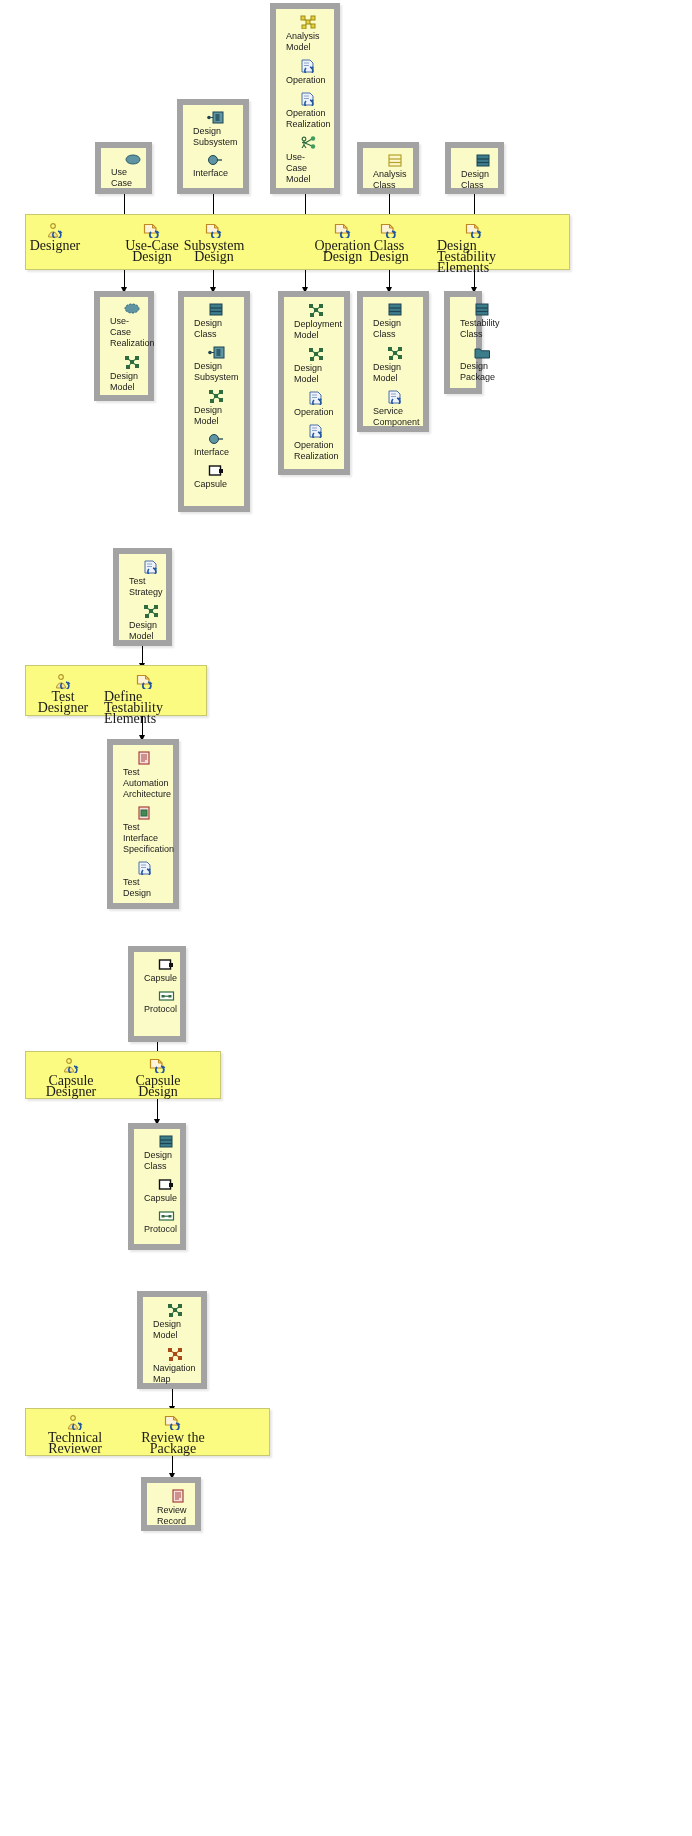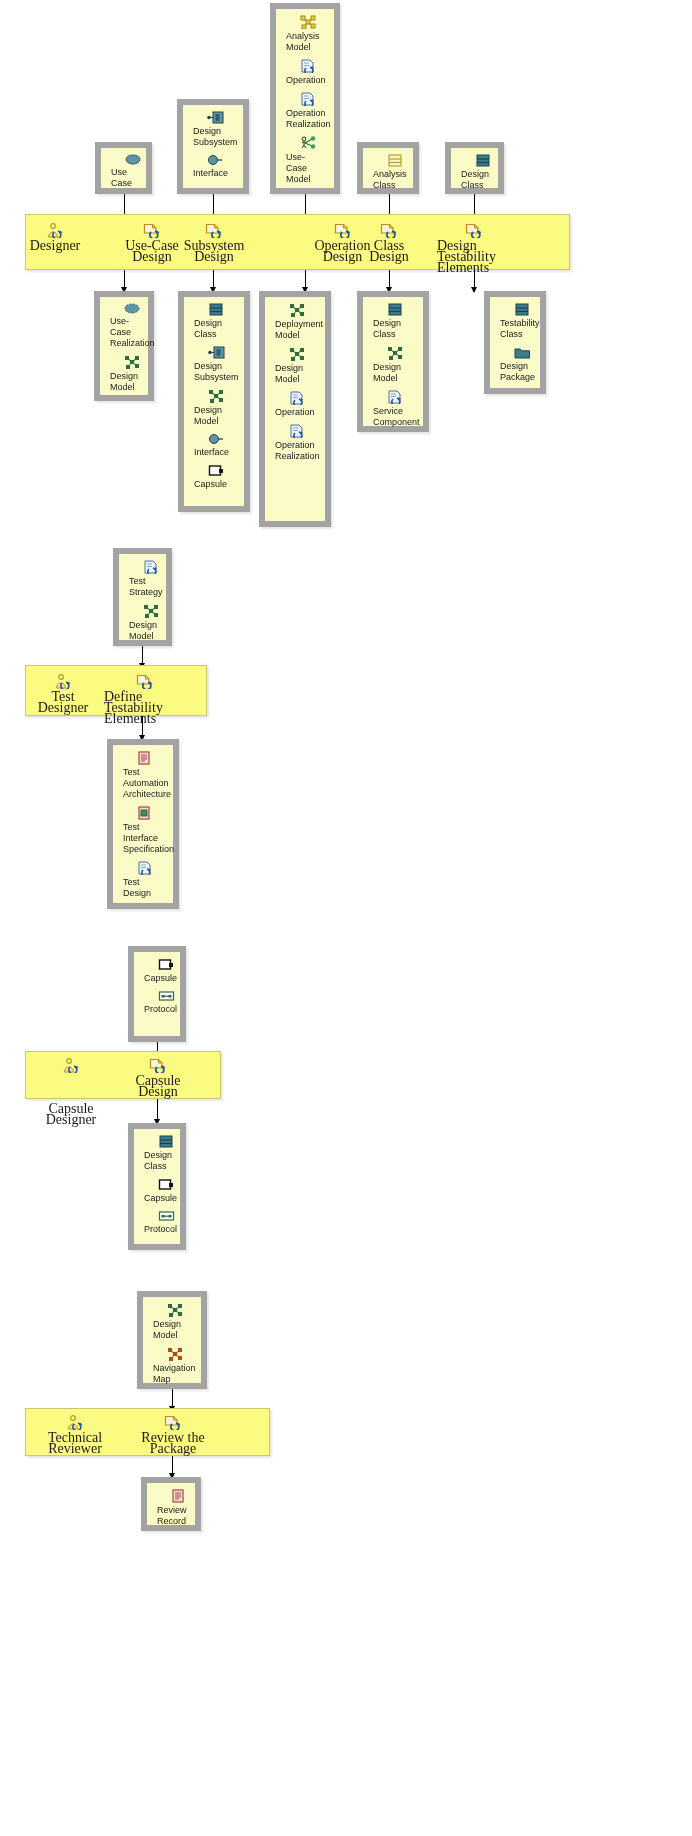--- a/index.html
+++ b/index.html
@@ -406,21 +406,21 @@
       <span class="ico">
         <svg width="17" height="13">
             <rect x="1.5" y="2" width="11" height="9" fill="#ffffff" stroke="#111" stroke-width="1.4"></rect>
             <rect x="11" y="5" width="4" height="4" fill="#111"></rect>
           </svg>
       </span>
       <span class="lbl">Capsule</span>
     </div>
   </div>
 
-  <div class="art-box" style="left:259px; top:291px; width:72px; height:236px;">
+  <div class="art-box" style="left:278px; top:291px; width:72px; height:184px;">
     <div class="art-item">
       <span class="ico">
         <svg width="16" height="14">
             <line x1="8" y1="7" x2="3" y2="3" stroke="#3f8a55" stroke-width="1.2"></line>
             <line x1="8" y1="7" x2="13" y2="3" stroke="#3f8a55" stroke-width="1.2"></line>
             <line x1="8" y1="7" x2="4" y2="12" stroke="#3f8a55" stroke-width="1.2"></line>
             <line x1="8" y1="7" x2="13" y2="11" stroke="#3f8a55" stroke-width="1.2"></line>
             <rect x="1" y="1" width="4" height="4" fill="#2e6b3e"></rect>
             <rect x="11" y="1" width="4" height="4" fill="#2e6b3e"></rect>
             <rect x="2" y="10" width="4" height="4" fill="#2e6b3e"></rect>
@@ -512,21 +512,21 @@
             <line x1="4" y1="6.5" x2="9" y2="6.5" stroke="#8aa4c8"></line>
             <path d="M6 9 a4 4 0 1 0 4 -1" fill="none" stroke="#2257a0" stroke-width="1.6"></path>
             <path d="M12 7 l2 2 -3 1 z" fill="#2257a0"></path>
           </svg>
       </span>
       <span class="lbl">Service
 Component</span>
     </div>
   </div>
 
-  <div class="art-box" style="left:444px; top:291px; width:62px; height:103px;margin-left:40px;">
+  <div class="art-box" style="left:444px; top:291px; width:38px; height:103px;">
     <div class="art-item">
       <span class="ico">
         <svg width="16" height="13">
             <rect x="2" y="1" width="12" height="11" fill="#3d7c8a" stroke="#1d4450" stroke-width="1"></rect>
             <line x1="2" y1="5" x2="14" y2="5" stroke="#1d4450" stroke-width="1.2"></line>
             <line x1="2" y1="8.5" x2="14" y2="8.5" stroke="#1d4450" stroke-width="1.2"></line>
           </svg>
       </span>
       <span class="lbl">Testability
 Class</span>
@@ -667,21 +667,21 @@
           </svg>
       </span>
       <span class="lbl">Protocol</span>
     </div>
   </div>
 
   <div class="arrow" style="left:157px; top:1042px; height:21px;"></div>
 
   <div class="band" style="left:25px; top:1051px; width:196px; height:48px;"></div>
 
-  <div class="band-cell" style="left:28px; top:1058px; width:86px;gap:28px;">
+  <div class="band-cell" style="left:28px; top:1058px; width:86px;">
     <span class="ico">
       <svg width="18" height="15">
           <circle cx="7" cy="3" r="2.3" fill="none" stroke="#b3952a" stroke-width="1.2"></circle>
           <path d="M2.5 14 a4.5 5 0 0 1 9 0 z" fill="#f4e49a" stroke="#b3952a" stroke-width="1"></path>
           <path d="M8 9 a4 4 0 1 0 4 -1" fill="none" stroke="#2257a0" stroke-width="1.6"></path>
           <path d="M14 7.5 l2.5 2 -3.5 1.2 z" fill="#2257a0"></path>
         </svg>
     </span>
     <span class="lbl">Capsule Designer</span>
   </div>

